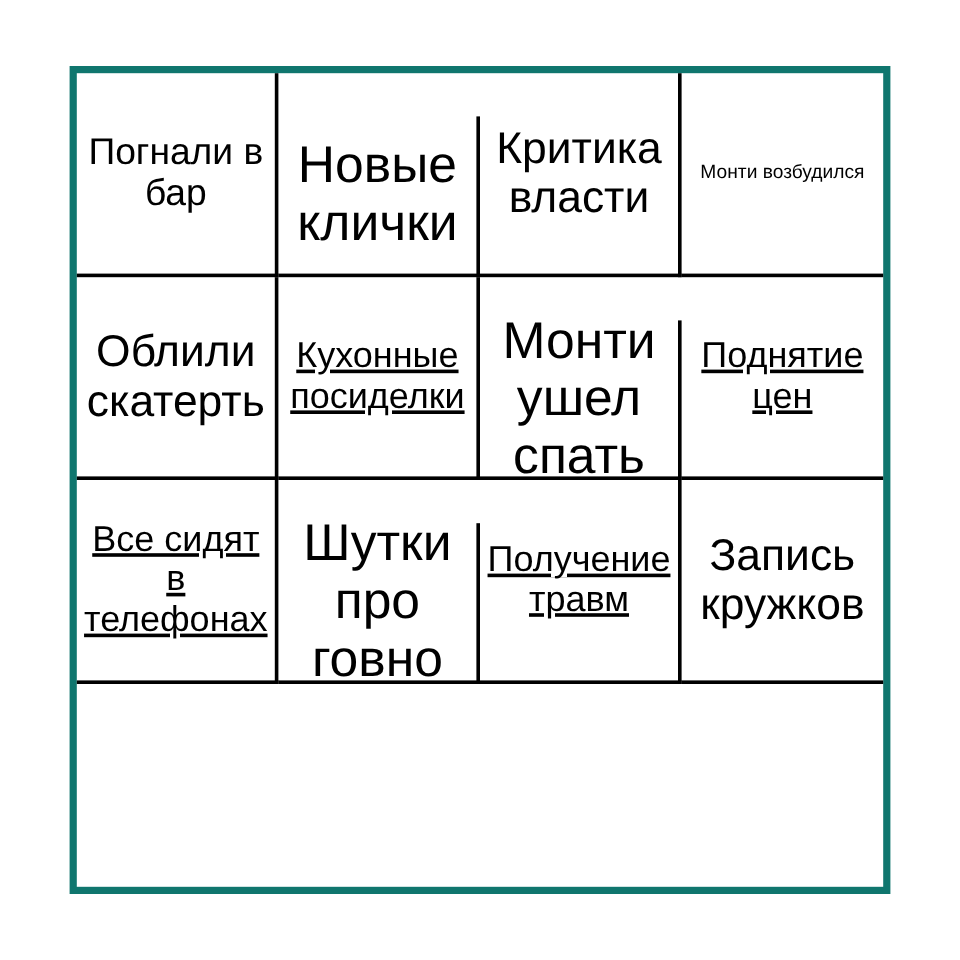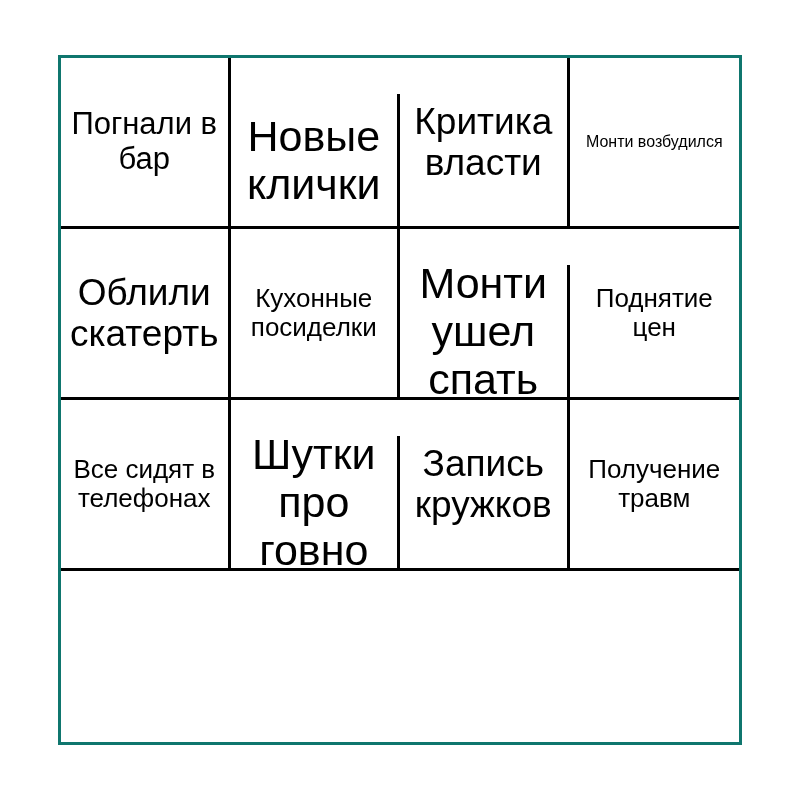--- a/index.html
+++ b/index.html
@@ -14,21 +14,21 @@
     font-family: "Liberation Sans", sans-serif;
     color: #000000;
   }
   #bingo-card {
     position: absolute;
     left: 58px;
     top: 55px;
     width: 684px;
     height: 690px;
     box-sizing: border-box;
-    border: 3px solid #0f766e;
+    border: 6px solid #0f766e;
     display: grid;
     grid-template-columns: repeat(4, 1fr);
     grid-template-rows: repeat(4, 1fr);
   }
   .cell {
     border-right: 3px solid #000000;
     border-bottom: 3px solid #000000;
     box-sizing: border-box;
     display: flex;
     align-items: center;
@@ -40,35 +40,35 @@
     word-wrap: break-word;
     hyphens: none;
   }
   .cell:nth-child(4n) { border-right: none; }
   .cell:nth-child(n+13) { border-bottom: none; }
 
   
   .fs-xl { font-size: 43px; margin-top: 36px; }
   .fs-lg { font-size: 37px; }
   .fs-md { font-size: 31px; }
-  .fs-sm { font-size: 26px; }
+  .fs-sm { font-size: 30px; text-decoration: underline; }
   .fs-xs { font-size: 16px; }
 </style>
 </head>
 <body>
 
 <div id="bingo-card">
   <div class="cell fs-md">Погнали в бар</div>
   <div class="cell fs-xl">Новые клички</div>
   <div class="cell fs-lg">Критика власти</div>
 
   <div class="cell fs-xs">Монти возбудился</div>
   <div class="cell fs-lg">Облили скатерть</div>
 
   <div class="cell fs-sm">Кухонные посиделки</div>
   <div class="cell fs-xl">Монти ушел спать</div>
   <div class="cell fs-sm">Поднятие цен</div>
 
   <div class="cell fs-sm">Все сидят в телефонах</div>
   <div class="cell fs-xl">Шутки про говно</div>
+  <div class="cell fs-sm">Получение травм</div>
   <div class="cell fs-lg">Запись кружков</div>
-  <div class="cell fs-sm">Получение травм</div>
 </div>
 
 </body></html>

